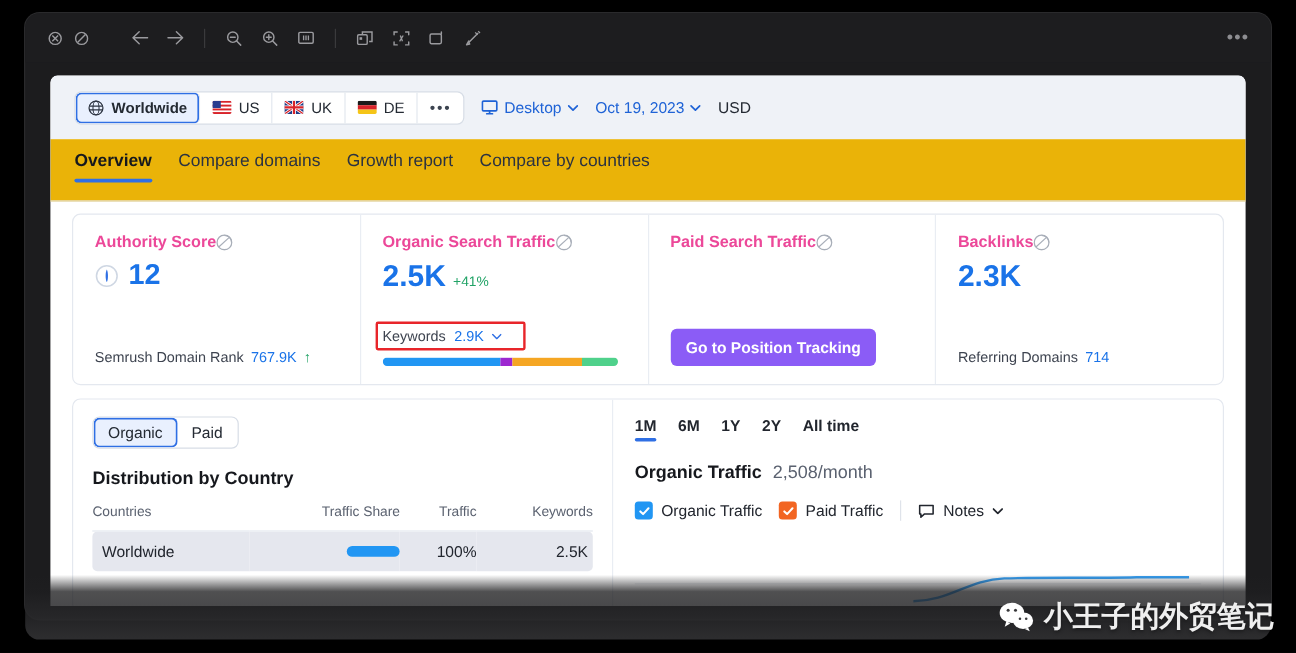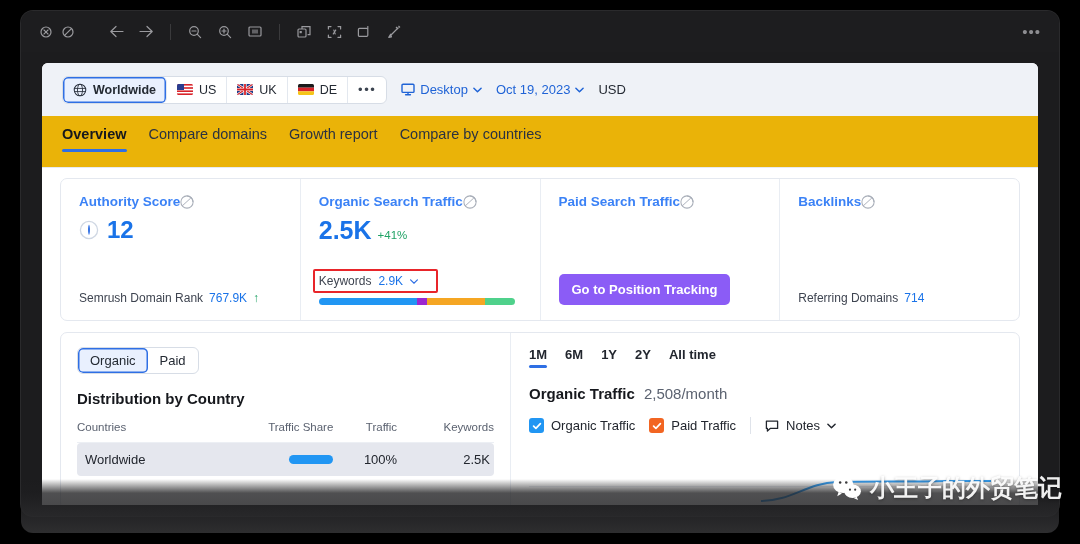--- a/index.html
+++ b/index.html
@@ -132,21 +132,21 @@
   }
   .card {
     flex: 1;
     padding: 15px 18px;
     border-right: 1px solid #e9edf3;
     position: relative;
     display: flex; flex-direction: column;
   }
   .card:last-child { border-right: none; }
   .card-title {
-    font-size: 13.5px; color: #3b82f6; font-weight: 600;
+    font-size: 13.5px; color: #ec4899; font-weight: 600;
     display: flex; align-items: center; gap: 0;
   }
   .info-ic { width: 14px; height: 14px; opacity: .75; flex: none; }
   .big {
     font-size: 25px; font-weight: 700; color: #1a73e8;
     margin-top: 8px; line-height: 1.05;
     display: flex; align-items: baseline; gap: 6px;
   }
   .delta { font-size: 11.5px; font-weight: 400; color: #21a366; }
   .as-row { display: flex; align-items: center; gap: 8px; margin-top: 7px; }
@@ -263,21 +263,21 @@
   .vrule { width: 1px; height: 17px; background: #dfe3ea; }
   .notes-ic { width: 14px; height: 14px; }
   .gridline {
     position: absolute; left: 18px; right: 18px; bottom: 22px;
     height: 1px; background: #edeff3;
   }
   .sparkline { position: absolute; left: 250px; bottom: 6px; width: 230px; height: 26px; opacity: .9; }
 
   
   .wm {
-    position: absolute; right: 18px; bottom: 40px;
+    position: absolute; right: 18px; bottom: 14px;
     display: flex; align-items: center; gap: 8px;
     color: rgba(255,255,255,.93);
     font-size: 24px; font-weight: 700;
     text-shadow: 0 1px 3px rgba(0,0,0,.35);
     pointer-events: none;
     font-family: "DejaVu Sans", sans-serif;
   }
   .wm-ic { width: 30px; height: 26px; flex: none; }
   .fade {
     position: absolute; left: 21px; right: 21px; bottom: 11px;
@@ -514,20 +514,23 @@
         </div>
 
         <div class="card">
           <div class="card-title">
             <span>Backlinks</span>
             <svg class="info-ic" viewBox="0 0 16 16">
                 <circle cx="8" cy="8" r="7" fill="none" stroke="#8b93a1" stroke-width="1.2"></circle>
                 <path d="M8 1.2 A6.8 6.8 0 0 1 14.8 8" fill="none" stroke="#8b93a1" stroke-width="1.2"></path>
                 <path d="M2.6 12.4 L12.4 3.4" stroke="#8b93a1" stroke-width="1.1"></path>
               </svg>
+          </div>
+          <div class="big">
+            <span>2.3K</span>
           </div>
           <div class="card-foot">
             <span>Referring Domains</span>
             <span class="foot-val">714</span>
           </div>
         </div>
       </div>
 
       <div class="lower">
 

